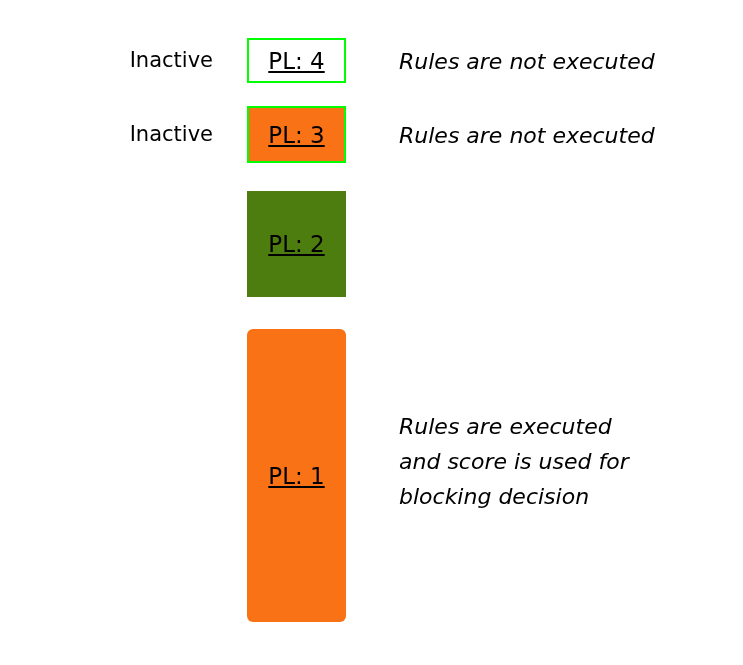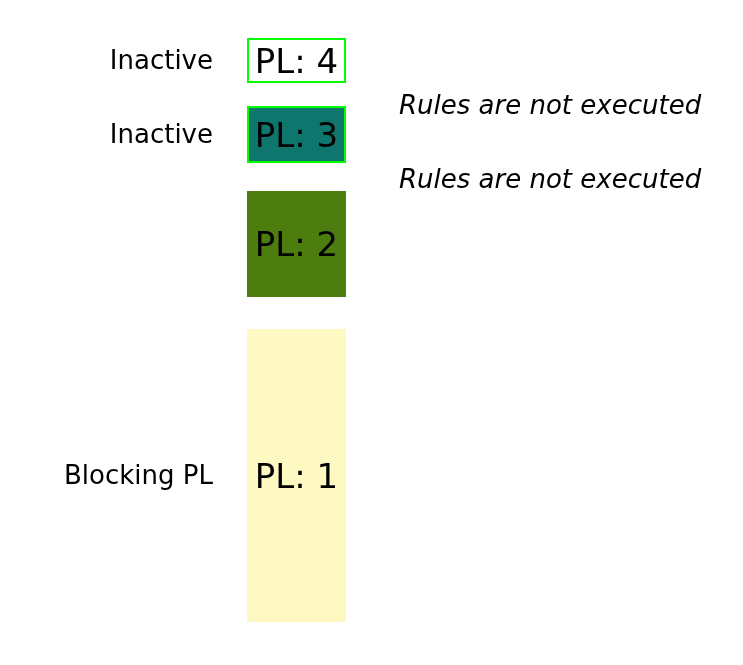--- a/index.html
+++ b/index.html
@@ -21,50 +21,50 @@
     left: 0;
     width: 743px;
   }
   .row-label {
     position: absolute;
     left: 0;
     width: 213px;
     top: 50%;
     transform: translateY(-50%);
     text-align: right;
-    font-size: 26px;
+    font-size: 21px;
     line-height: 1.2;
     white-space: nowrap;
   }
   .pl-box {
     position: absolute;
     left: 247px;
     width: 99px;
     top: 0;
     bottom: 0;
     box-sizing: border-box;
     display: flex;
     align-items: center;
     justify-content: center;
-    font-size: 34px;
+    font-size: 23px;
     white-space: nowrap;
+    text-decoration: underline;
   }
   .pl-box.outlined {
     border: 2px solid transparent; 
   }
   .row-desc {
     position: absolute;
     left: 399px;
     top: 50%;
     transform: translateY(-50%);
     font-style: italic;
-    font-size: 26px;
+    font-size: 22px;
     line-height: 35px;
     white-space: pre-line;
-    margin-top: 44px;
   }
   
   .row-1 { top: 38px;  height: 45px; }
   .row-2 { top: 106px; height: 57px; }
   .row-3 { top: 191px; height: 106px; }
   .row-4 { top: 329px; height: 293px; }
   .row-4 .row-desc { transform: translateY(calc(-50% - 15px)); }
 </style>
 </head>
 <body>
@@ -74,32 +74,34 @@
   <div class="row row-1">
     <div class="row-label">Inactive</div>
     <div class="pl-box outlined" style="background-color: rgb(255, 255, 255); border-color: rgb(0, 255, 0);">
       <span>PL: 4</span>
     </div>
     <div class="row-desc">Rules are not executed</div>
   </div>
 
   <div class="row row-2">
     <div class="row-label">Inactive</div>
-    <div class="pl-box outlined" style="background-color: #0f766e; border-color: rgb(0, 255, 0);">
+    <div class="pl-box outlined" style="background-color: #f97316; border-color: rgb(0, 255, 0);">
       <span>PL: 3</span>
     </div>
     <div class="row-desc">Rules are not executed</div>
   </div>
 
   <div class="row row-3">
     <div class="pl-box" style="background-color: #4d7c0f;">
       <span>PL: 2</span>
     </div>
   </div>
 
   <div class="row row-4">
-    <div class="row-label">Blocking PL</div>
-    <div class="pl-box" style="background-color: #fef9c3;">
+    <div class="pl-box" style="background-color: #f97316; border-radius: 6px;">
       <span>PL: 1</span>
     </div>
+    <div class="row-desc">Rules are executed
+and score is used for
+blocking decision</div>
   </div>
 
 </div>
 
 </body></html>

